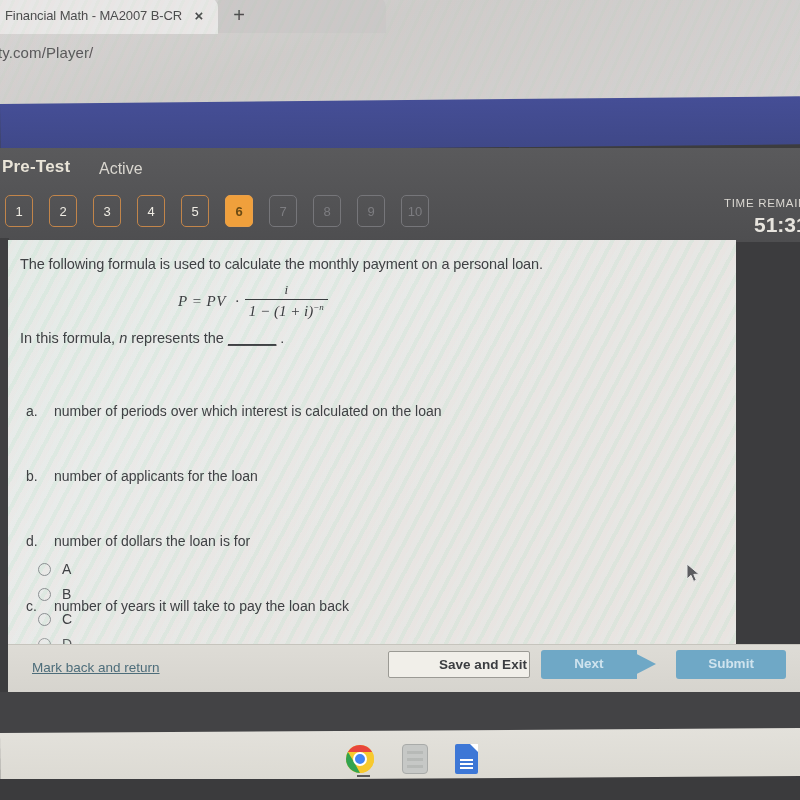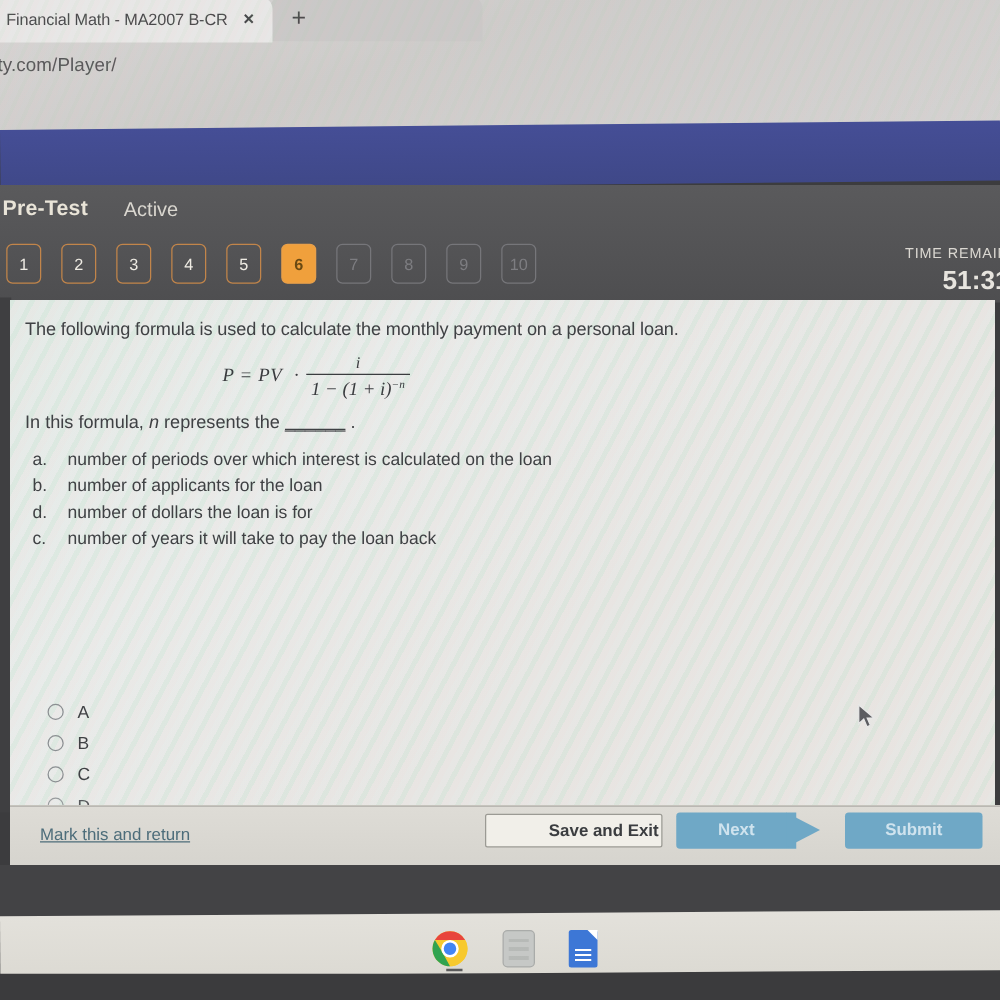--- a/index.html
+++ b/index.html
@@ -88,21 +88,21 @@
     position:absolute; left:754px; top:213px; font-size:21px; color:#e7e4de;
     font-weight:600; white-space:nowrap;
   }
 
   
   .edge-left {
     position:absolute; left:0px; top:238px; width:9px; height:412px;
     background:#3f3f41;
   }
   .panel {
-    position:absolute; left:8px; top:240px; width:788px; height:404px;
+    position:absolute; left:8px; top:240px; width:728px; height:404px;
     background:linear-gradient(135deg,#e9efe9 0%, #eef0ec 28%, #ecebe6 60%, #eceae4 100%);
     overflow:hidden;
   }
   .panel:after {
     content:""; position:absolute; inset:0; pointer-events:none;
     background:
       repeating-linear-gradient(118deg,
         rgba(150,200,180,.18) 0 4px,
         rgba(205,185,200,.12) 4px 9px,
         rgba(185,195,215,.10) 9px 14px);
@@ -126,21 +126,21 @@
   .frac .den { padding:2px 4px 0; font-size:15px; white-space:nowrap; }
   .sup { font-size:9px; vertical-align:super; }
 
   .stem {
     position:absolute; left:12px; top:90px; font-size:14.5px; color:#3f4144; z-index:2;
   }
   .stem .blank { letter-spacing:0; text-decoration:underline; }
   .stem i { font-style:italic; }
 
   .choices { position:absolute; left:18px; top:119px; z-index:2; }
-  .choice { position:relative; height:21px; font-size:14px; color:#3f4144; white-space:nowrap; }
+  .choice { position:relative; height:21px; font-size:14px; color:#3f4144; white-space:nowrap;margin-top:44px; }
   .choice .ltr { display:inline-block; width:28px; }
 
   .instruct {
     position:absolute; left:22px; top:268px; font-size:14px; color:#3f4144; z-index:2;
   }
 
   .radios { position:absolute; left:30px; top:320px; z-index:2; }
   .radio-row { position:relative; height:25px; font-size:14px; color:#3f4144; }
   .radio-dot {
     display:inline-block; width:13px; height:13px; border:1.6px solid #8b8f92;
@@ -291,21 +291,21 @@
 
     <div class="radios">
       <div class="radio-row"><span class="radio-dot"></span><span class="lbl">A</span></div>
       <div class="radio-row"><span class="radio-dot"></span><span class="lbl">B</span></div>
       <div class="radio-row"><span class="radio-dot"></span><span class="lbl">C</span></div>
       <div class="radio-row clipped"><span class="radio-dot"></span><span class="lbl">D</span></div>
     </div>
   </div>
 
   <div class="footer"></div>
-  <a class="mark-link" href="#">Mark this and return</a>
+  <a class="mark-link" href="#">Mark back and return</a>
   <div class="btn-save">Save and Exit</div>
   <div class="btn-next-wrap">
     <div class="btn-next"></div>
     <div class="btn-next-arrow"></div>
     <div class="btn-next-label">Next</div>
   </div>
   <div class="btn-submit">Submit</div>
 
   <svg class="cursor" width="16" height="22" viewBox="0 0 16 22">
     <path d="M1 1 L1 16 L5 12.3 L7.6 18.4 L10.3 17.2 L7.8 11.4 L13 11.2 Z" fill="#5c5c60" stroke="#e8e8e8" stroke-width="1"></path>

